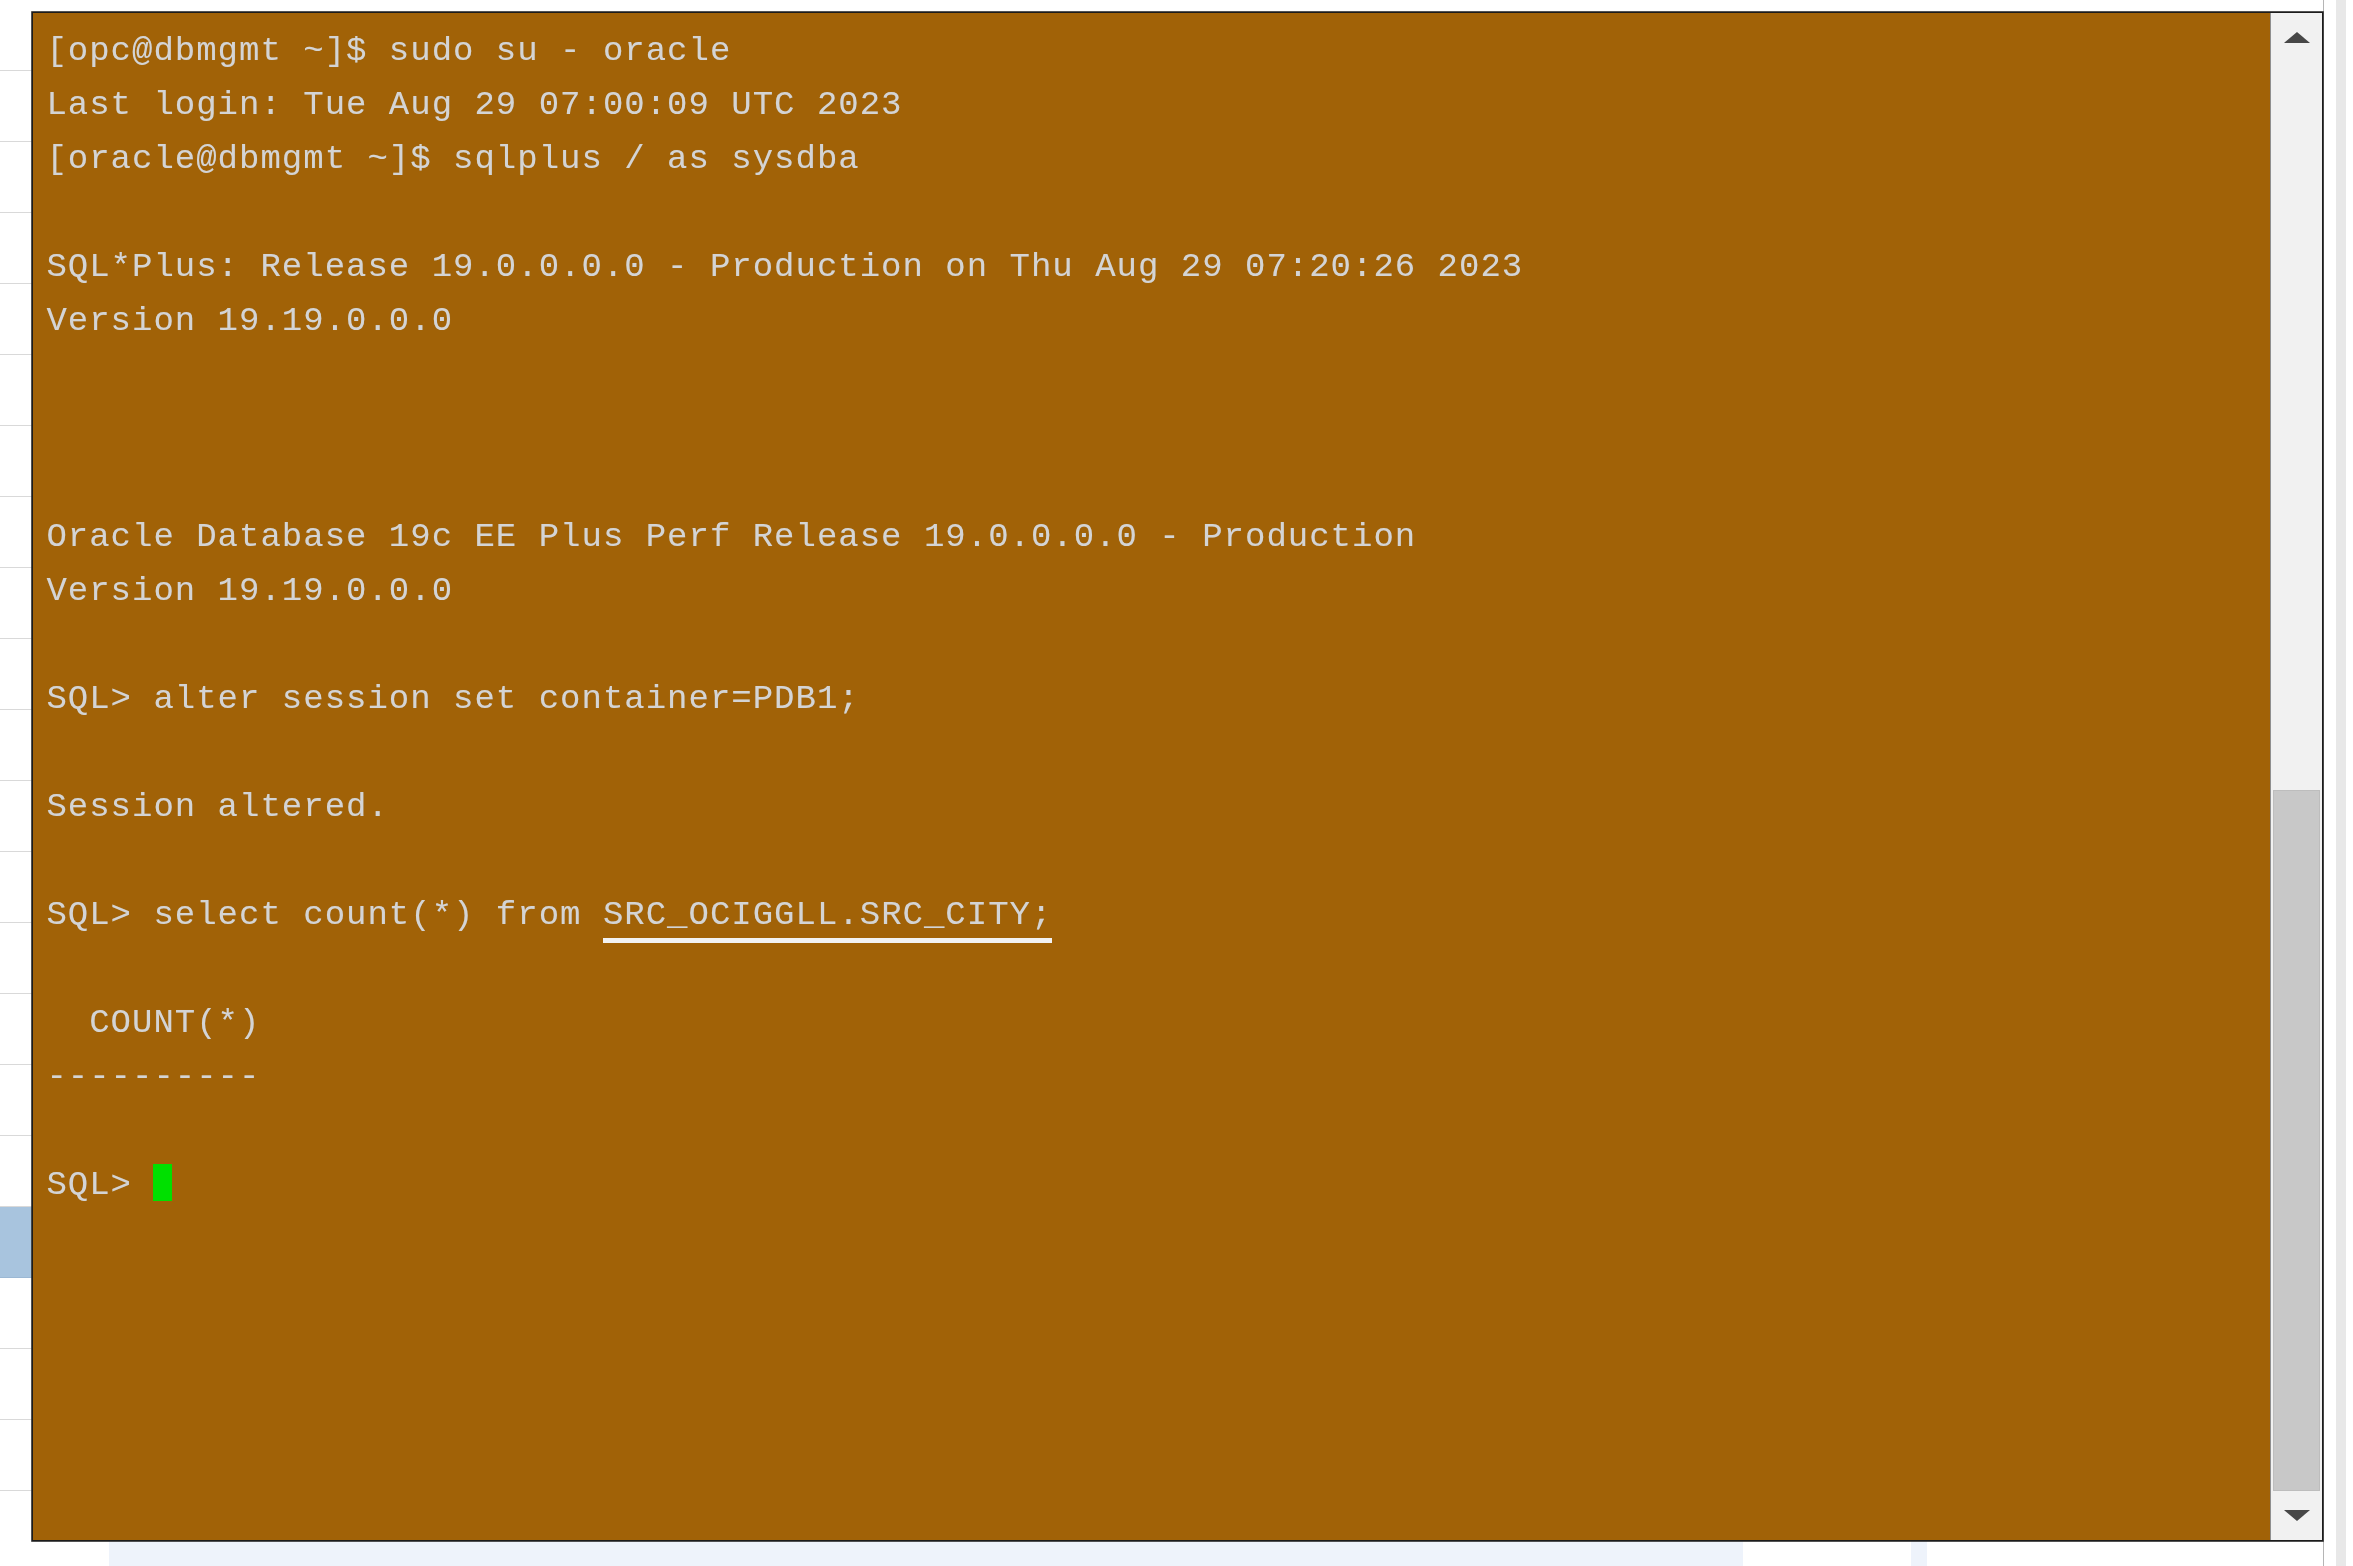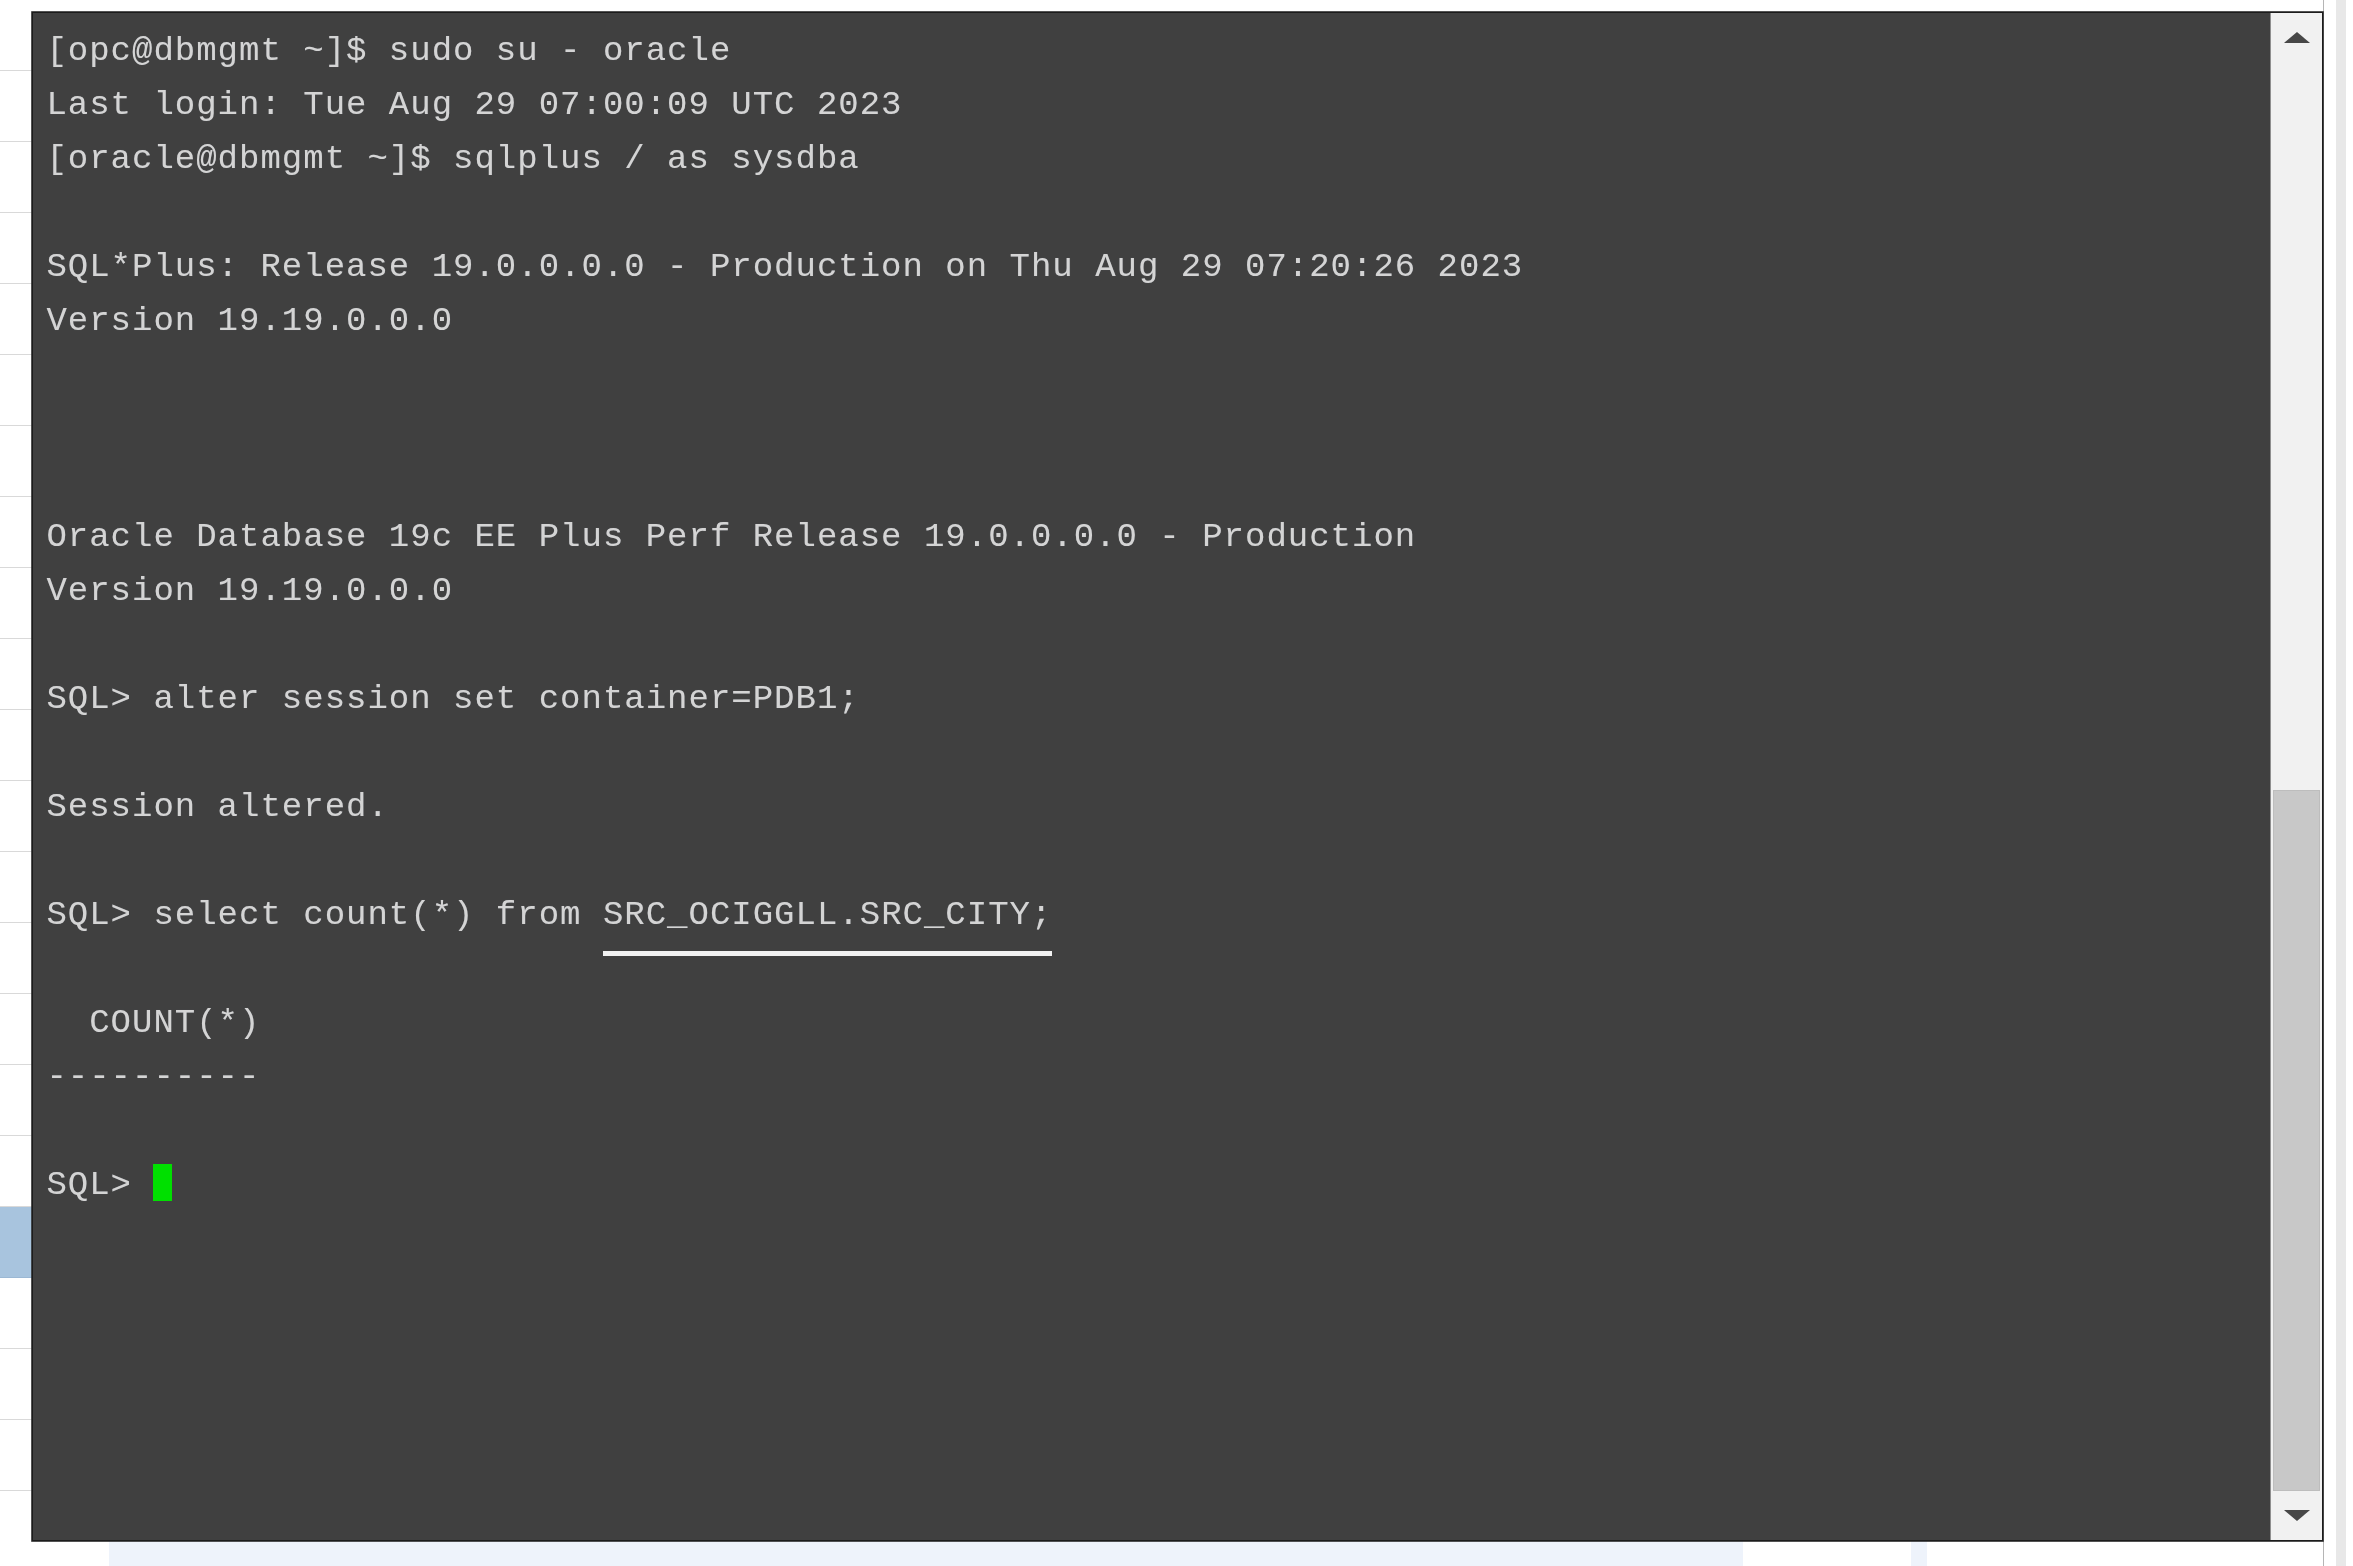--- a/index.html
+++ b/index.html
@@ -69,40 +69,40 @@
     border: 1.7px solid #1c1c1c;
     box-shadow: 0 0 0 0.8px #2a2a2a;
     display: flex;
     flex-direction: row;
     overflow: hidden;
   }
 
   #terminal-body {
     position: relative;
     flex: 1 1 auto;
-    background: #404040;
+    background: #a16207;
     padding: 11.7px 0 0 13.4px;
     overflow: hidden;
   }
 
   .term-line {
     color: #d4d4d4;
     font-family: "Liberation Mono", "DejaVu Sans Mono", monospace;
     font-size: 34px;
     line-height: 54px;
     letter-spacing: 1px;
     white-space: pre;
     height: 54px;
     text-shadow: 0 0 0.8px rgba(180,190,210,0.35);
   }
   .term-line.blank { color: transparent; }
 
   .underlined-seg {
     border-bottom: 5.9px solid #f2f2f2;
-    padding-bottom: 17px;
+    padding-bottom: 4px;
     font-family: Liberation Mono, monospace;
   }
 
   .cursor-block {
     display: inline-block;
     width: 19px;
     height: 37px;
     background: #00e000;
     vertical-align: -6.7px;
   }

